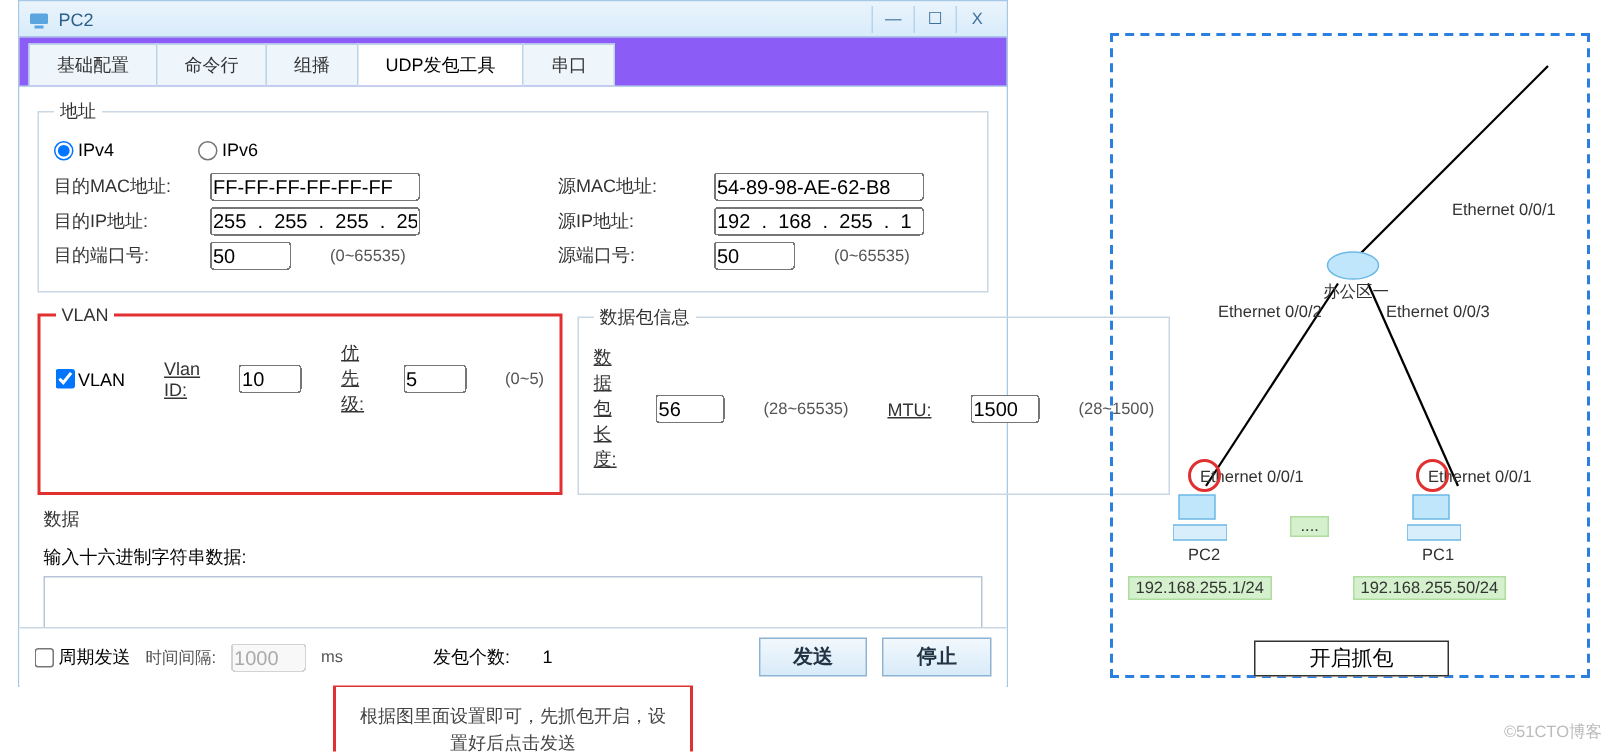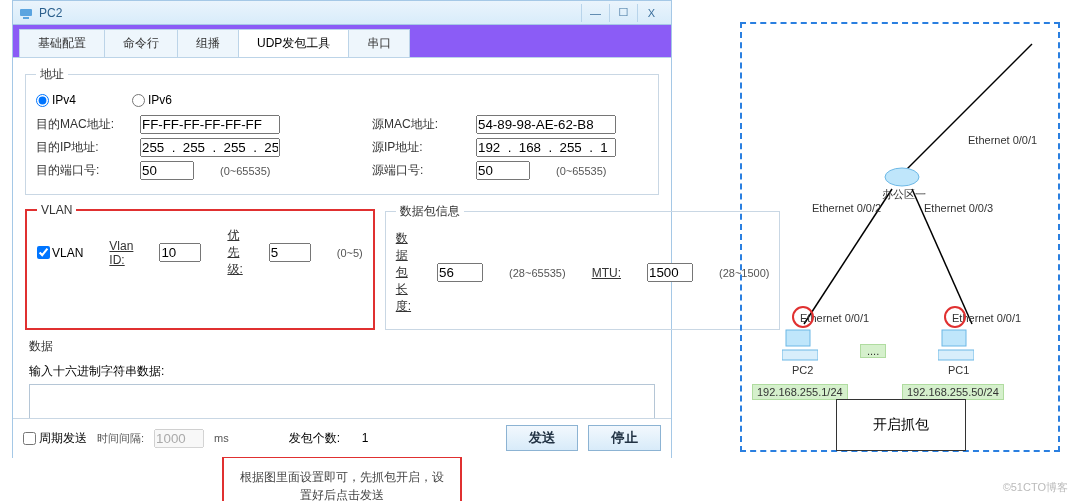--- a/index.html
+++ b/index.html
@@ -43,21 +43,21 @@
   .note-box { border: 2px solid #e03030; padding: 10px 14px; margin: 10px auto 0 auto; width: 240px; text-align:center; color:#444; line-height:1.5; }
   
   .footer { position:absolute; bottom:0; left:0; right:0; border-top:1px solid #c9d7e4; padding:6px 10px; display:flex; align-items:center; gap:10px; background:#fff;}
   .btn { border:1px solid #8cb3d3; background:linear-gradient(#f2f8fd,#d8ebf9); padding:3px 22px; color:#234; cursor:pointer;font-weight:bold; }
   
   
   .diagram { position: absolute; top: 22px; left: 740px; width: 320px; height: 430px; border: 2px dashed #2a7fe0; }
   .diagram svg { position:absolute; top:0; left:0; }
   .node-label { position:absolute; font-size:11px; color:#333; white-space:nowrap; }
   .ip-label { position:absolute; font-size:11px; background:#d5f0cc; border:1px solid #b0dca0; padding:1px 4px; color:#333; white-space:nowrap;}
-  .capture-box { position:absolute; bottom:-1px; left:94px; width:130px; height:52px; border:1px solid #333; background:#fff; display:flex; align-items:center; justify-content:center; font-size:14px; }
+  .capture-box { position:absolute; bottom:-1px; left:94px; width:130px; height:24px; border:1px solid #333; background:#fff; display:flex; align-items:center; justify-content:center; font-size:14px; }
   .dots { position:absolute; background:#d5f0cc; border:1px solid #b0dca0; padding:0 6px; color:#333; font-size:11px;}
   .red-circle { position:absolute; width:22px; height:22px; border:2px solid #e03030; border-radius:50%; }
   .pc-icon { position:absolute; width:36px; height:34px; }
   .cloud-icon { position:absolute; width:36px; height:22px; }
   
   .watermark { position:absolute; right:12px; bottom:6px; color:#bbb; font-size:11px;}
 </style>
 </head>
 <body>
 

